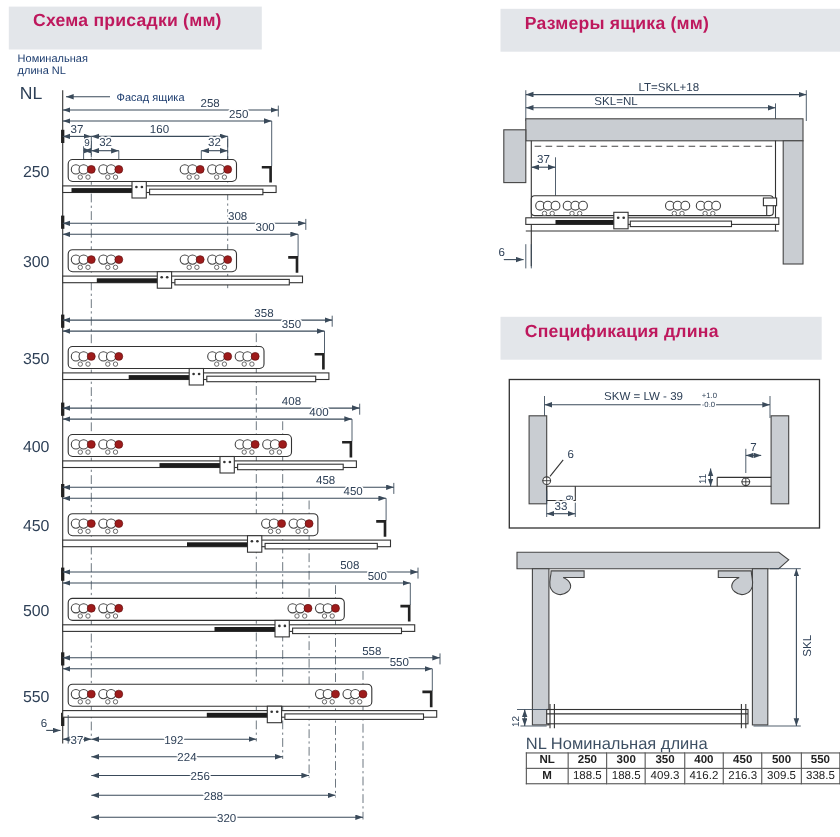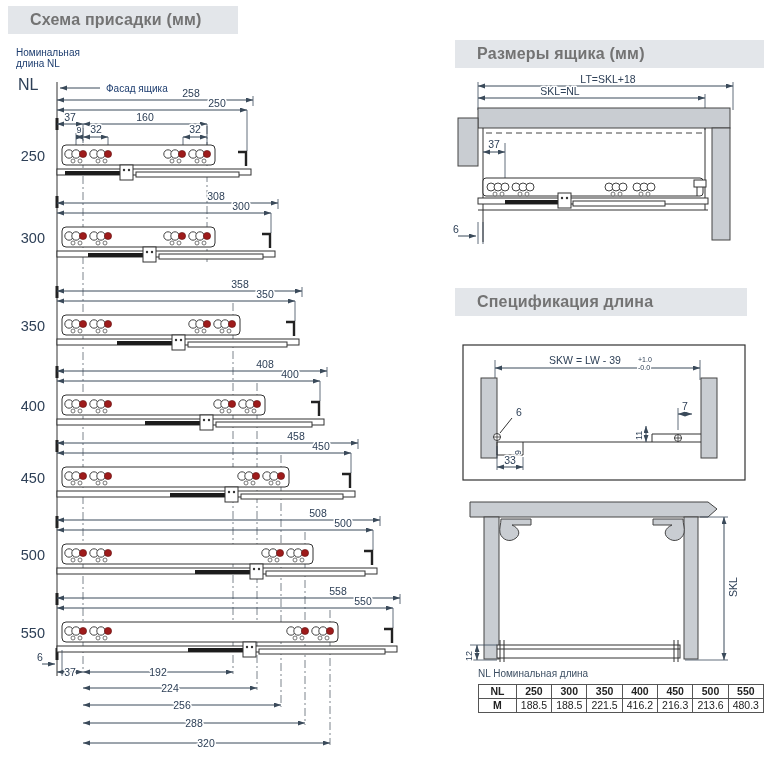--- a/index.html
+++ b/index.html
@@ -1,26 +1,26 @@
 <!DOCTYPE html>
 <html><head>
 <meta charset="utf-8">
 <style>
   html,body{margin:0;padding:0;}
   body{
     width:764px;height:761px;position:relative;background:#ffffff;
     font-family:"Liberation Sans",sans-serif;overflow:hidden;
   }
   .band{
-    position:absolute;background:#e3e6ea;color:#737373;
-    font-weight:bold;font-size:16px;line-height:28px;height:28px;
+    position:absolute;background:#e3e6ea;color:#be185d;
+    font-weight:bold;font-size:16px;line-height:28px;height:39px;
     padding-left:22px;box-sizing:border-box;letter-spacing:.2px;
   }
   #band-left{left:8px;top:6px;width:230px;}
-  #band-sizes{left:455px;top:8px;width:309px;margin-top:32px;}
+  #band-sizes{left:455px;top:8px;width:309px;}
   #band-spec{left:455px;top:288px;width:292px;}
   svg#drawing{position:absolute;left:0;top:0;}
   text{font-family:"Liberation Sans",sans-serif;}
   .dim{font-size:10.5px;fill:#2e4057;paint-order:stroke;stroke:#ffffff;stroke-width:3px;stroke-linejoin:round;}
   .dimsm{font-size:9px;fill:#2e4057;paint-order:stroke;stroke:#ffffff;stroke-width:2.5px;}
   .nl{font-size:14.5px;fill:#2e4057;}
   .note{font-size:10px;fill:#1d3d6f;}
   .big{font-size:16px;fill:#2e4057;}
   .dimline{stroke:#3a4a5a;stroke-width:1;fill:none;}
   .ext{stroke:#3a4a5a;stroke-width:.8;fill:none;}
@@ -28,21 +28,21 @@
   .dashed{stroke:#444;stroke-width:1;fill:none;stroke-dasharray:6 4;}
   .outline{fill:#ffffff;stroke:#333;stroke-width:1;}
   .gray{fill:#c9cdd2;stroke:#444;stroke-width:1;}
   .thin{stroke:#333;stroke-width:1;fill:none;}
   .thick{stroke:#222;stroke-width:2.4;fill:none;}
   .hole{fill:#ffffff;stroke:#444;stroke-width:1;}
   .holesm{fill:#ffffff;stroke:#555;stroke-width:.8;}
   .red{fill:#9e1b1b;stroke:#5f0f0f;stroke-width:.6;}
   .dark{fill:#1c1c1c;stroke:none;}
   .cross{stroke:#333;stroke-width:.8;}
-  #table-caption{position:absolute;left:478px;top:668px;font-size:10px;color:#3d4f63;}
+  #table-caption{position:absolute;left:478px;top:668px;font-size:15px;color:#3d4f63;}
   table.spec{position:absolute;left:478px;top:684px;border-collapse:collapse;}
   table.spec td{
     border:1px solid #555;font-size:10.5px;color:#222;text-align:center;
     width:31px;height:13px;padding:0 2px;line-height:13px;
   }
   table.spec td.h{font-weight:bold;width:36px;}
   table.spec tr.nlrow td{font-weight:bold;}
 </style>
 </head>
 <body>
@@ -405,20 +405,20 @@
     <td>350</td>
     <td>400</td>
     <td>450</td>
     <td>500</td>
     <td>550</td>
   </tr>
   <tr>
     <td class="h">M</td>
     <td>188.5</td>
     <td>188.5</td>
-    <td>221.5</td>
+    <td>409.3</td>
     <td>416.2</td>
     <td>216.3</td>
-    <td>213.6</td>
-    <td>480.3</td>
+    <td>309.5</td>
+    <td>338.5</td>
   </tr>
 </tbody>
   </table>
 
 </body></html>

